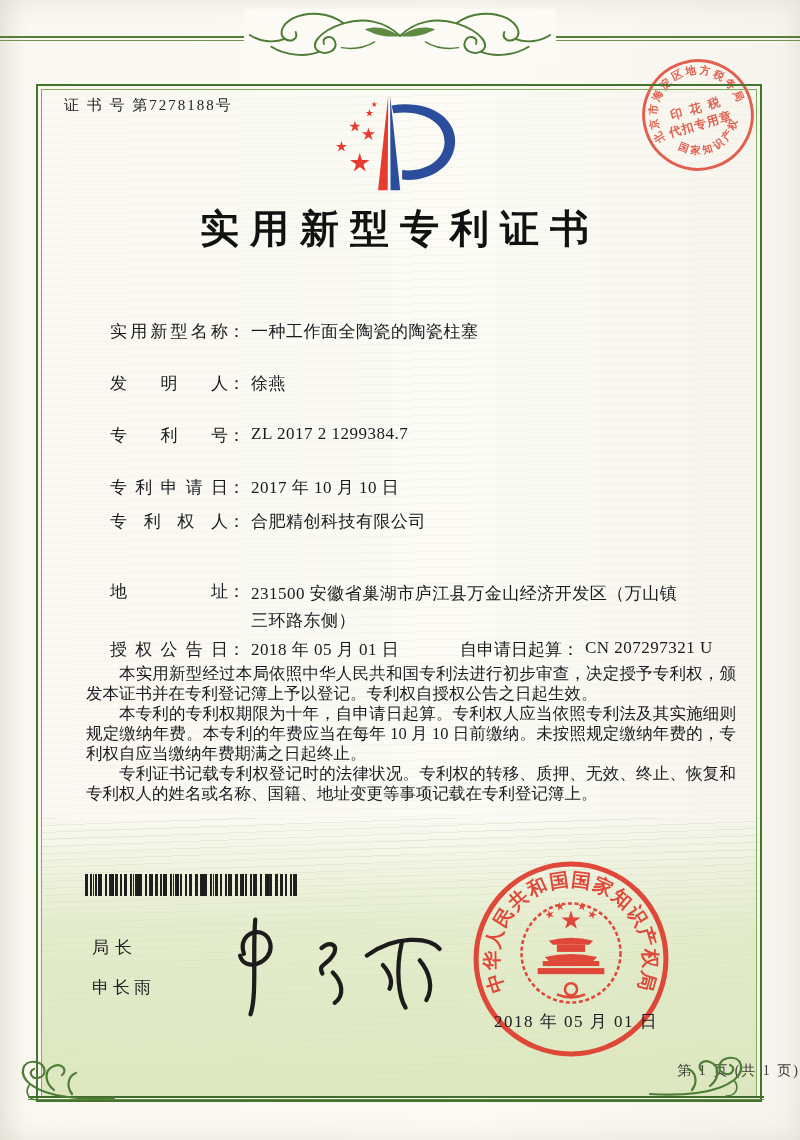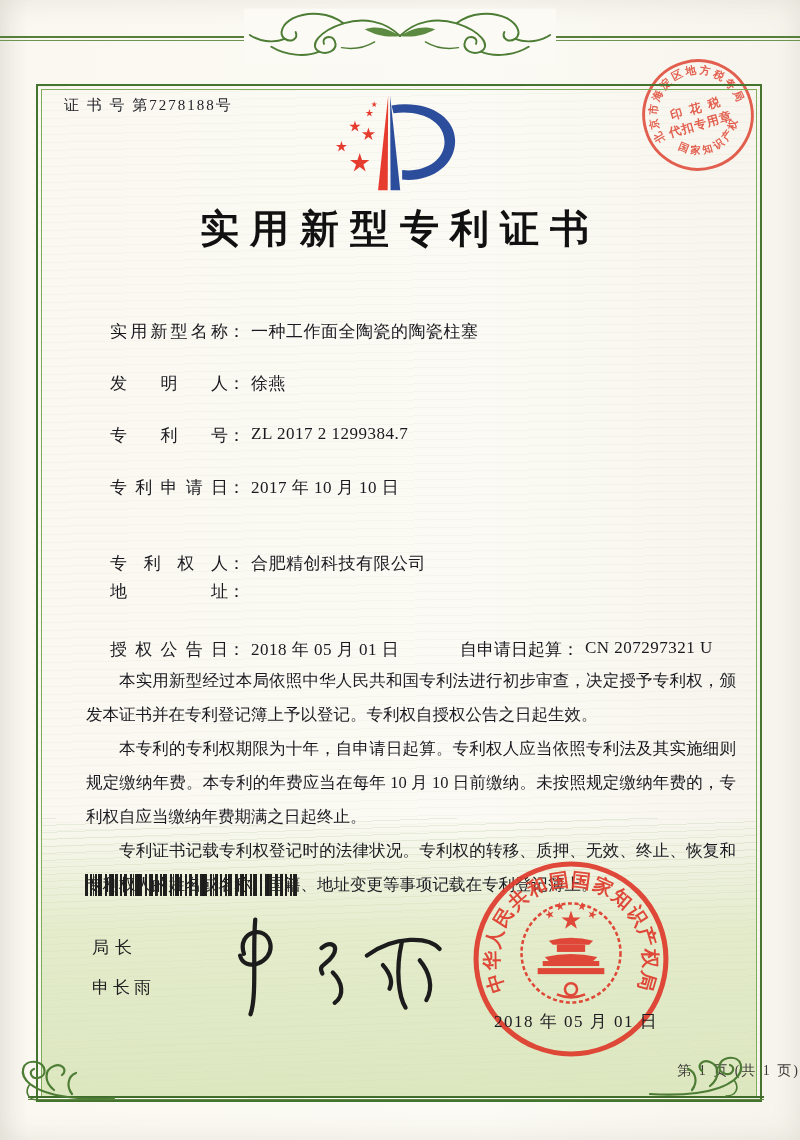--- a/index.html
+++ b/index.html
@@ -29,21 +29,21 @@
   .certno{position:absolute;left:64px;top:96px;font-size:15px;letter-spacing:2px;color:#23232a;}
   .logo{position:absolute;left:332px;top:90px;width:148px;height:106px;}
   .title{position:absolute;left:0;right:0;top:202px;text-align:center;font-size:39px;font-weight:bold;
          letter-spacing:11px;color:#111;font-family:Liberation Serif, serif;}
   .frow{position:absolute;left:86px;font-size:17px;color:#19191f;width:660px;}
   .flabel{display:inline-block;width:118px;text-align:justify;text-align-last:justify;vertical-align:top;margin-left:24px;}
   .fcolon{display:inline-block;vertical-align:top;margin-right:6px;}
   .fvalue{display:inline-block;vertical-align:top;letter-spacing:.5px;font-family:Liberation Serif, serif;}
   .fvalue-block{display:inline-block;vertical-align:top;line-height:27px;letter-spacing:.5px;max-width:510px;}
   .grant-col2{position:absolute;left:374px;top:0;}
-  .paras{position:absolute;left:86px;top:664px;width:650px;font-size:16.5px;line-height:34px;
+  .paras{position:absolute;left:86px;top:664px;width:650px;font-size:16.5px;line-height:20px;
          color:#1a1a20;text-align:justify;}
   .paras p{margin:0;text-indent:2em;}
   .barcode{position:absolute;left:85px;top:874px;width:214px;height:22px;
      background:repeating-linear-gradient(90deg,#20201e 0 2px,rgba(0,0,0,0) 2px 5px),
                 repeating-linear-gradient(90deg,#2a2a26 0 1px,rgba(0,0,0,0) 1px 8px),
                 repeating-linear-gradient(90deg,#1b1b19 0 3px,rgba(0,0,0,0) 3px 13px);}
   .director-title{position:absolute;left:92px;top:936px;font-family:Liberation Serif, serif;
      font-size:17px;letter-spacing:6px;color:#222;}
   .director-name{position:absolute;left:92px;top:976px;font-family:"Liberation Sans",sans-serif;
      font-size:17px;letter-spacing:4px;color:#222;}
@@ -120,25 +120,25 @@
   </div>
   <div class="frow" style="top:372px">
     <span class="flabel">发明人</span><span class="fcolon">：</span><span class="fvalue">徐燕</span>
   </div>
   <div class="frow" style="top:424px">
     <span class="flabel">专利号</span><span class="fcolon">：</span><span class="fvalue">ZL 2017 2 1299384.7</span>
   </div>
   <div class="frow" style="top:476px">
     <span class="flabel">专利申请日</span><span class="fcolon">：</span><span class="fvalue">2017 年 10 月 10 日</span>
   </div>
-  <div class="frow" style="top:552px">
+  <div class="frow" style="top:510px">
     <span class="flabel">专利权人</span><span class="fcolon">：</span><span class="fvalue">合肥精创科技有限公司</span>
   </div>
   <div class="frow" style="top:580px">
-    <span class="flabel">地址</span><span class="fcolon">：</span>
+    <span class="flabel">地址</span><span class="fcolon">：</span><span class="fvalue-block"><span style="display:block">231500 安徽省巢湖市庐江县万金山经济开发区（万山镇</span><span style="display:block">三环路东侧）</span></span>
   </div>
   <div class="frow" style="top:638px">
     <span class="flabel">授权公告日</span><span class="fcolon">：</span><span class="fvalue">2018 年 05 月 01 日</span>
     <span class="grant-col2">
       <span>自申请日起算</span><span class="fcolon">：</span><span class="fvalue">CN 207297321 U</span>
     </span>
   </div>
 
   <div class="paras">
     <p>本实用新型经过本局依照中华人民共和国专利法进行初步审查，决定授予专利权，颁发本证书并在专利登记簿上予以登记。专利权自授权公告之日起生效。</p>

